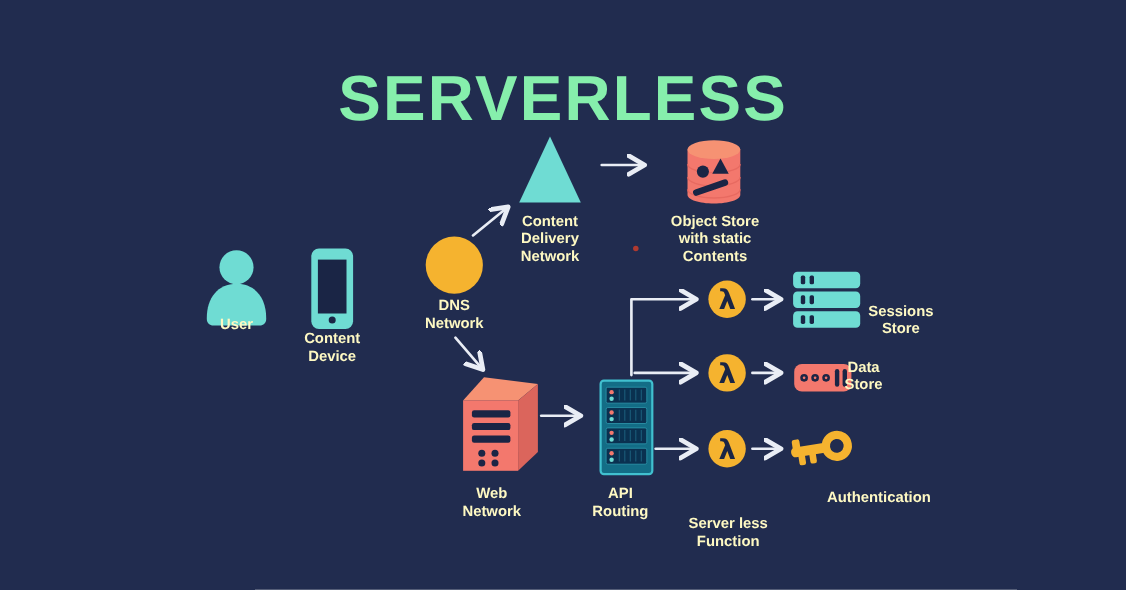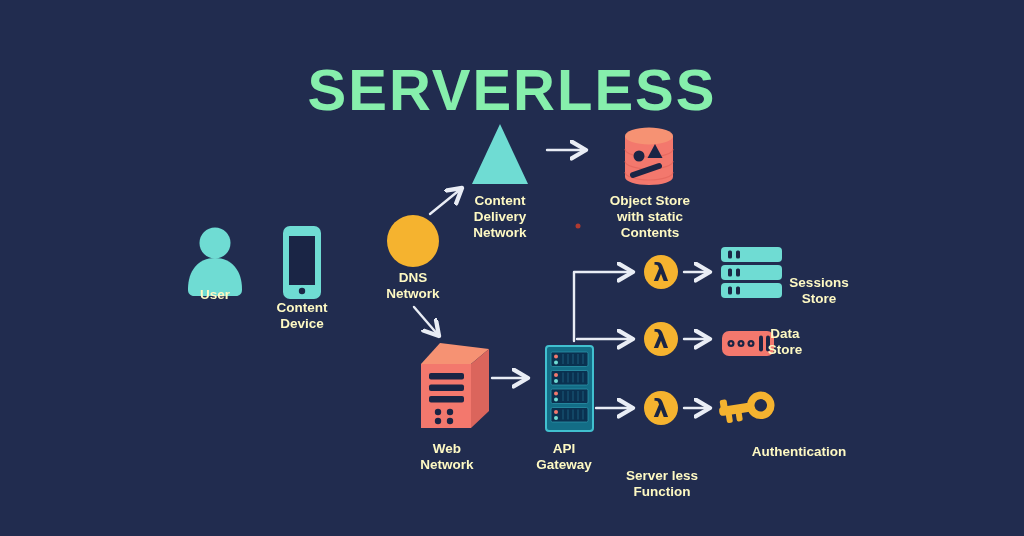--- a/index.html
+++ b/index.html
@@ -189,21 +189,21 @@
 Network</div>
   <div class="label" style="left:500px;top:193px">Content
 Delivery
 Network</div>
   <div class="label" style="left:650px;top:193px">Object Store
 with static
 Contents</div>
   <div class="label" style="left:447px;top:441px">Web
 Network</div>
   <div class="label" style="left:564px;top:441px">API
-Gateway</div>
+Routing</div>
   <div class="label" style="left:662px;top:468px">Server less
 Function</div>
   <div class="label" style="left:819px;top:275px">Sessions
 Store</div>
   <div class="label" style="left:785px;top:326px">Data
 Store</div>
   <div class="label" style="left:799px;top:444px">Authentication</div>
 
 </div>
 

